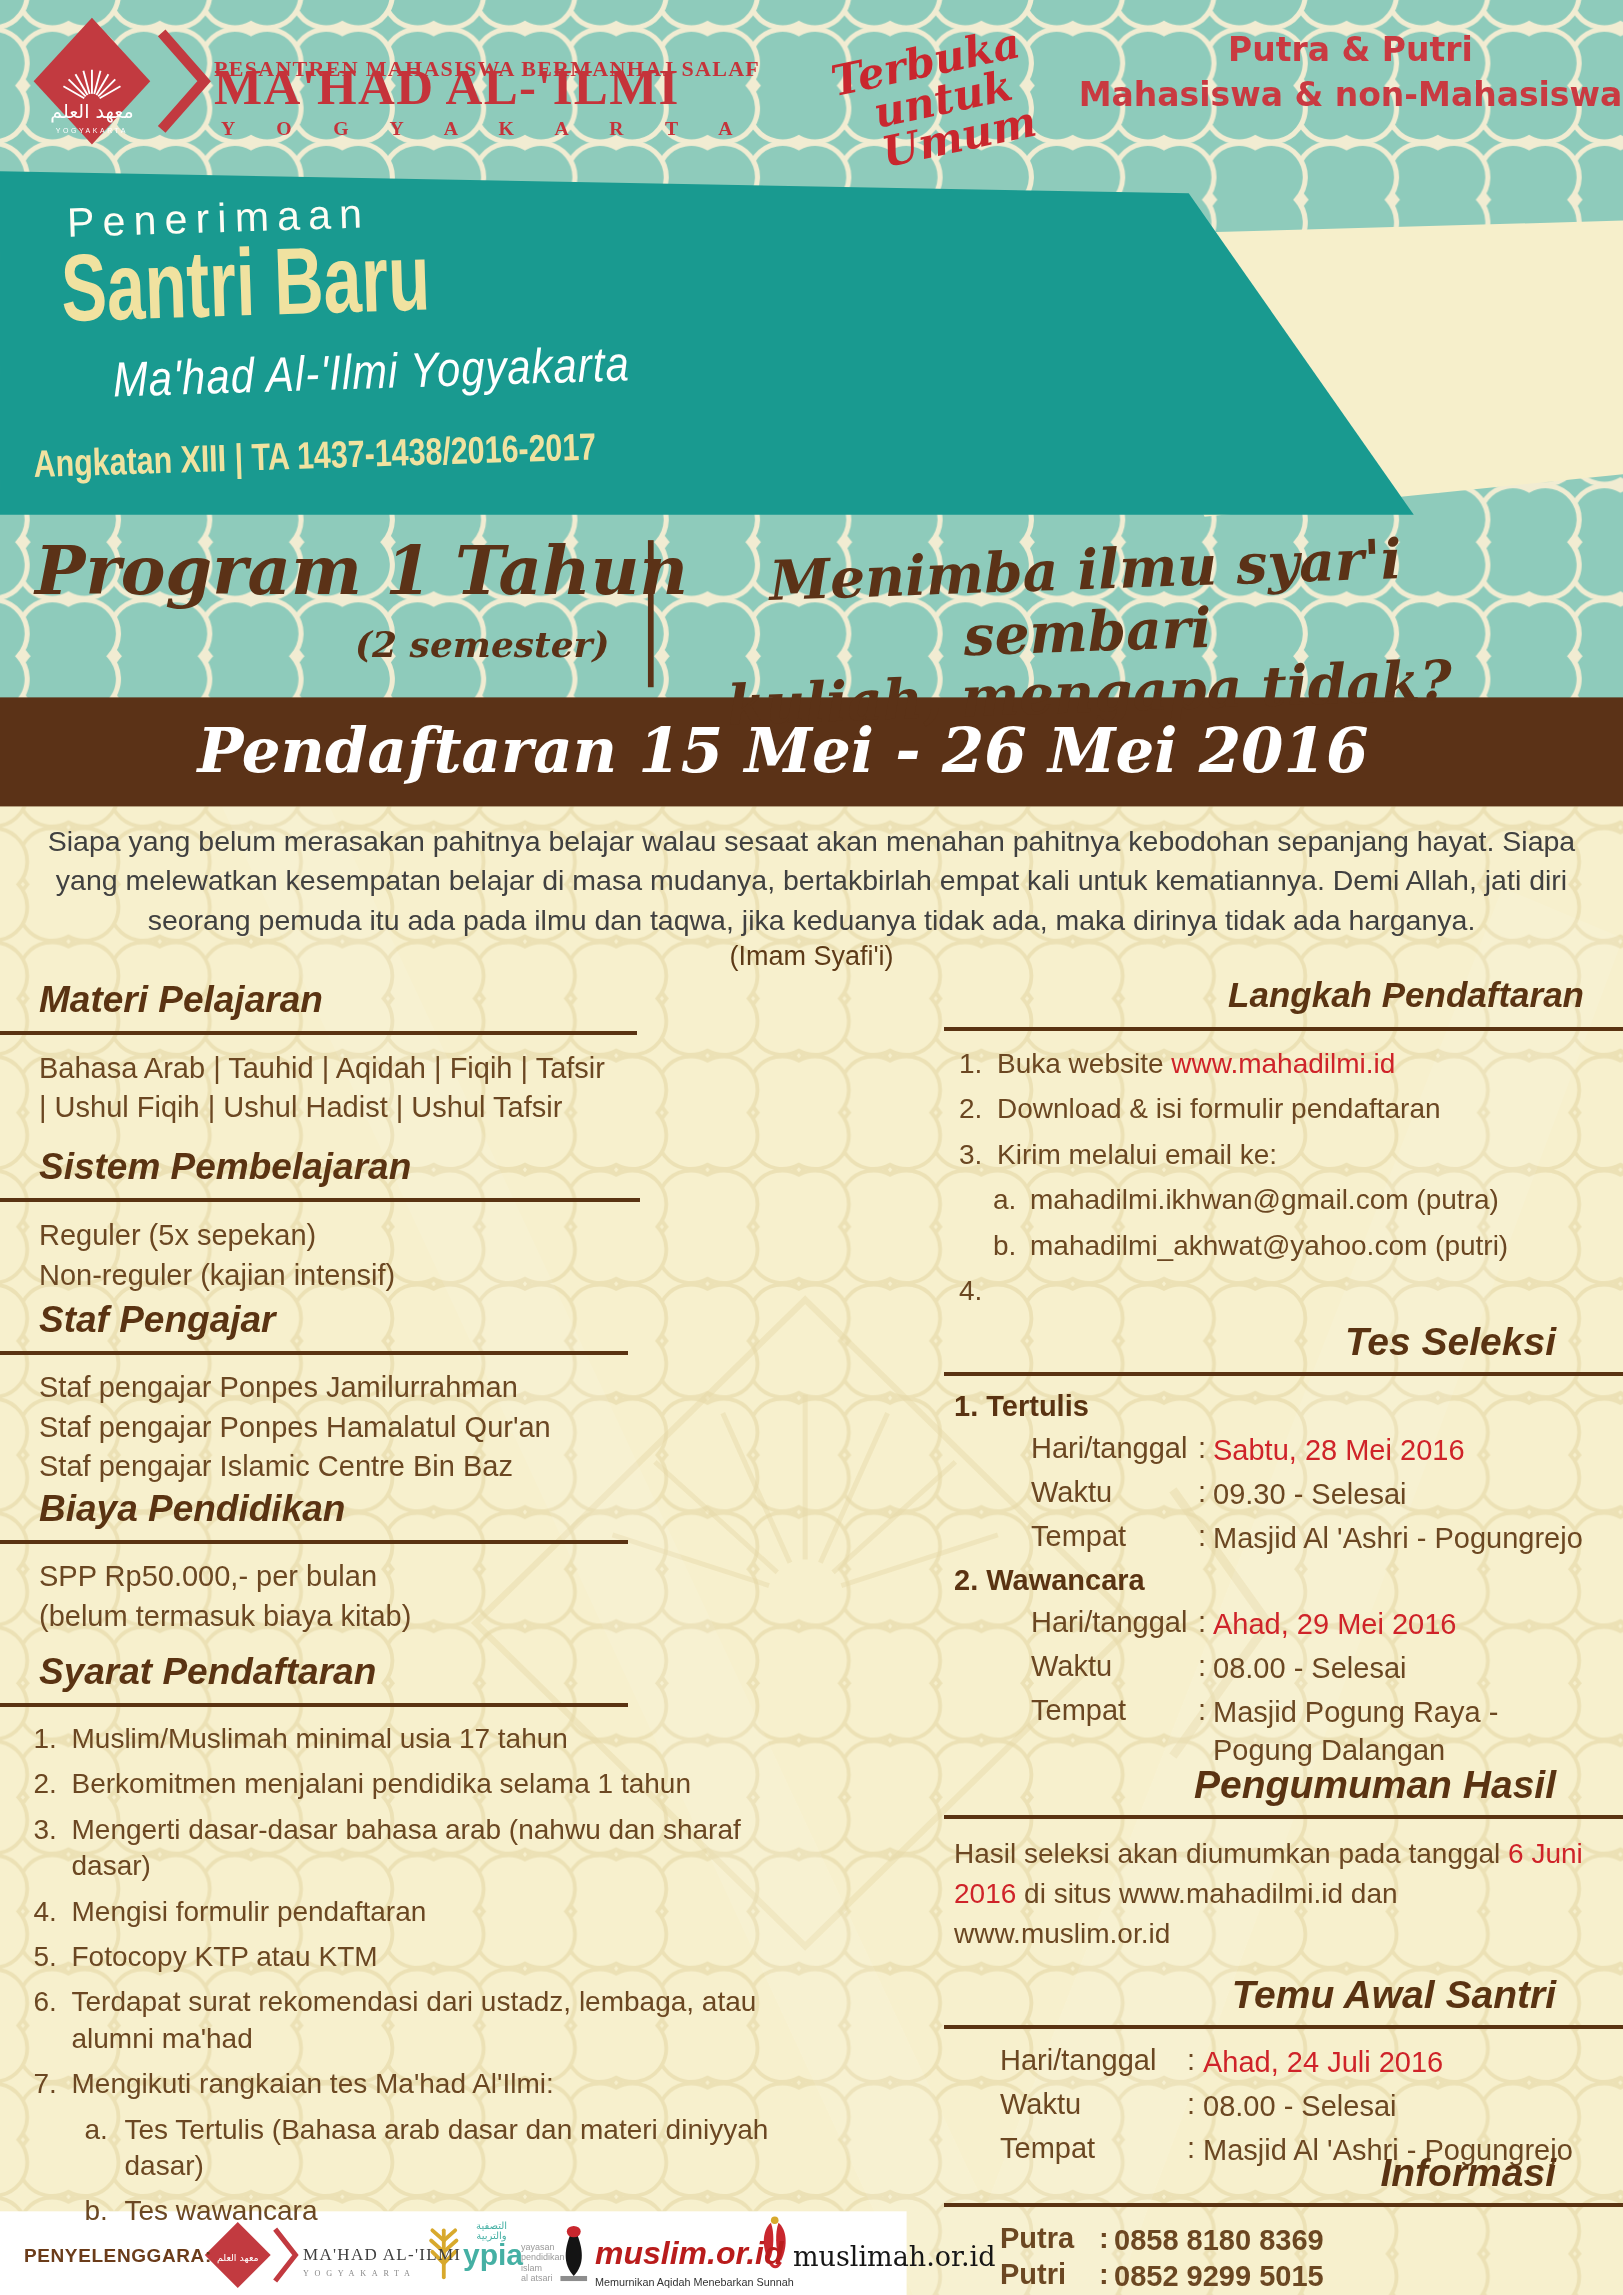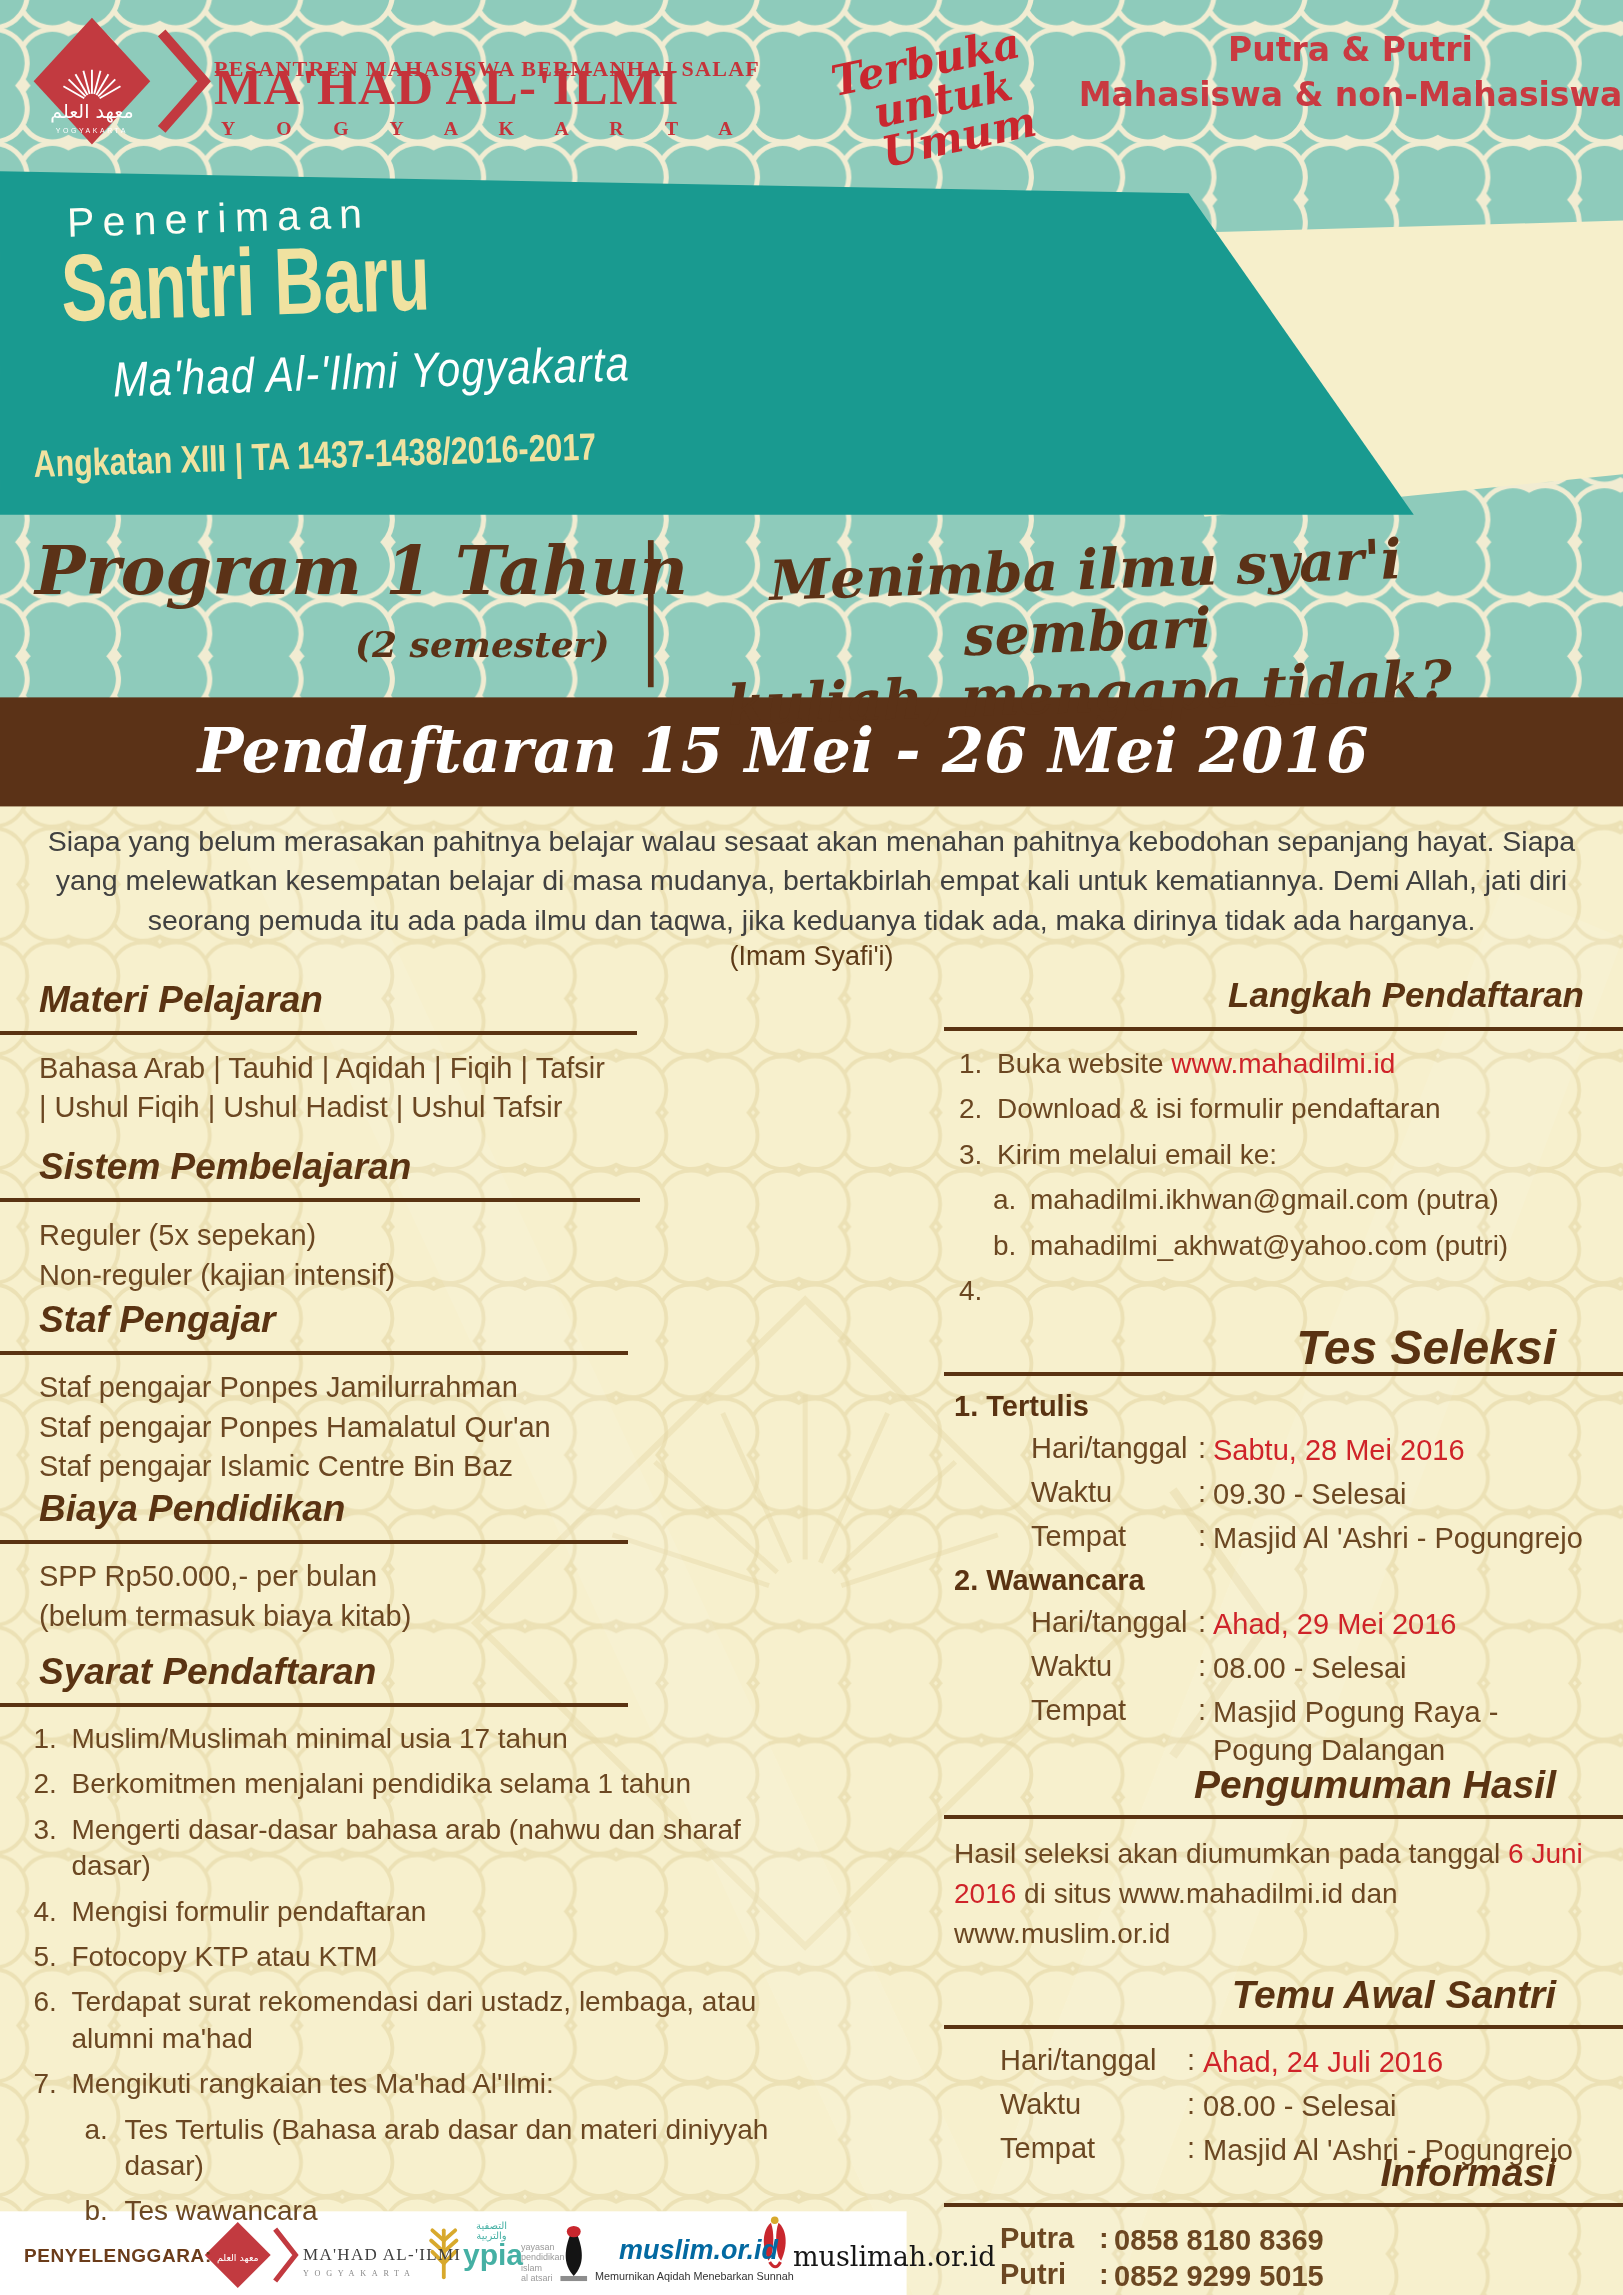--- a/index.html
+++ b/index.html
@@ -41,21 +41,21 @@
   .rowt .lbl{left:46px;} .rowt .cln{left:233px;} .rowt .val{left:249px;width:406px;}
   .rowi{height:36px;font-weight:bold;}
   .rowi .lbl{left:46px;} .rowi .cln{left:145px;} .rowi .val{left:160px;width:444px;font-weight:bold;}
   .rh{text-align:right;}
   .foot-label{font-weight:bold;font-size:19px;letter-spacing:0.6px;color:#6b3c1a;}
   .l1name{font-family:"Liberation Serif",serif;font-size:17px;color:#3f3f3f;letter-spacing:1.3px;white-space:nowrap;}
   .l1city{font-family:"Liberation Serif",serif;font-size:8.2px;color:#8a8a8a;letter-spacing:5.7px;}
   .ypia{color:#45b0a4;font-weight:bold;font-size:30px;line-height:.9;}
   .ypia-ar{color:#45b0a4;font-size:10px;line-height:1;}
   .ypia-desc{color:#9a9a9a;font-size:9px;line-height:1.15;}
-  .mus{font-style:italic;font-weight:bold;font-size:27px;color:#0369a1;white-space:nowrap;margin-left:24px;}
+  .mus{font-style:italic;font-weight:bold;font-size:32px;color:#b91c1c;white-space:nowrap;}
   .mus-tag{font-size:10.8px;color:#333;white-space:nowrap;}
   .musl{font-family:"DejaVu Serif",serif;font-size:27px;color:#161616;white-space:nowrap;}
 </style>
 </head>
 <body>
 
 <div class="poster">
 
   <svg class="bg" width="1623" height="2295" viewBox="0 0 2560 3620">
     <defs>
@@ -231,21 +231,21 @@
   <div class="lay hr" style="left:944px;top:1027px;width:680px;"></div>
   <div class="lay list" style="left:954px;top:1046px;width:647px;">
     <div class="li"><span class="n">1.</span><span>Buka website </span><span class="red">www.mahadilmi.id</span></div>
     <div class="li"><span class="n">2.</span><span>Download &amp; isi formulir pendaftaran</span></div>
     <div class="li"><span class="n">3.</span><span>Kirim melalui email ke:</span></div>
     <div class="subli" style="padding-left:76px;"><span class="n" style="left:39px;">a.</span><span>mahadilmi.ikhwan@gmail.com (putra)</span></div>
     <div class="subli" style="padding-left:76px;"><span class="n" style="left:39px;">b.</span><span>mahadilmi_akhwat@yahoo.com (putri)</span></div>
     <div class="li"><span class="n">4.</span></div>
   </div>
 
-  <div class="lay h rh" style="left:938px;top:1320px;width:618px;font-size:48px;">Tes Seleksi</div>
+  <div class="lay h rh" style="left:938px;top:1320px;width:618px;font-size:39px;">Tes Seleksi</div>
   <div class="lay hr" style="left:944px;top:1372px;width:680px;"></div>
   <div class="lay" style="left:954px;top:1390px;width:653px;">
     <div class="secname" style="margin-bottom:9px;">1. Tertulis</div>
     <div class="row">
         <span class="lbl">Hari/tanggal</span>
         <span class="cln">:</span>
         <span class="val red">Sabtu, 28 Mei 2016</span>
       </div>
     <div class="row">
         <span class="lbl">Waktu</span>

